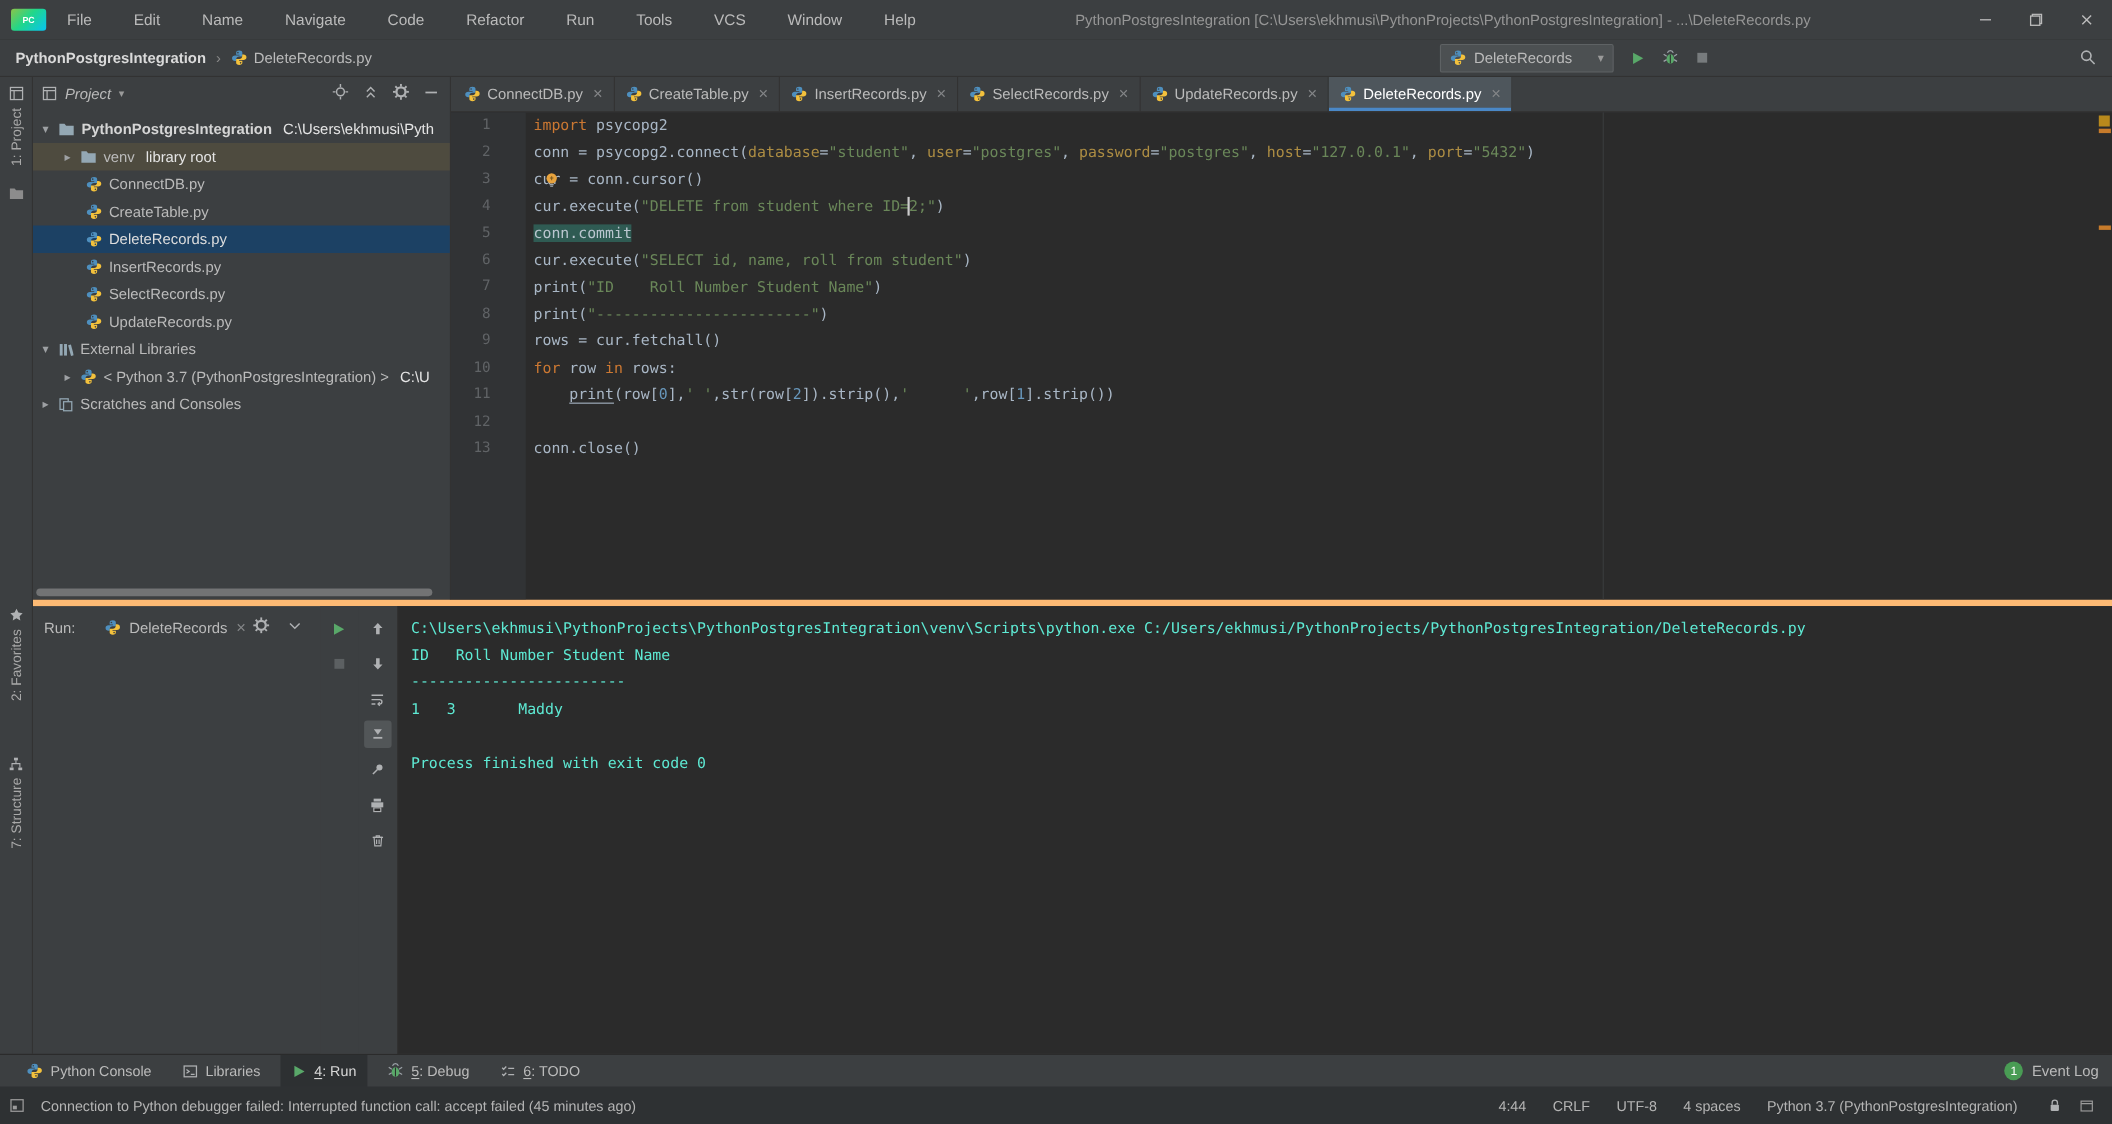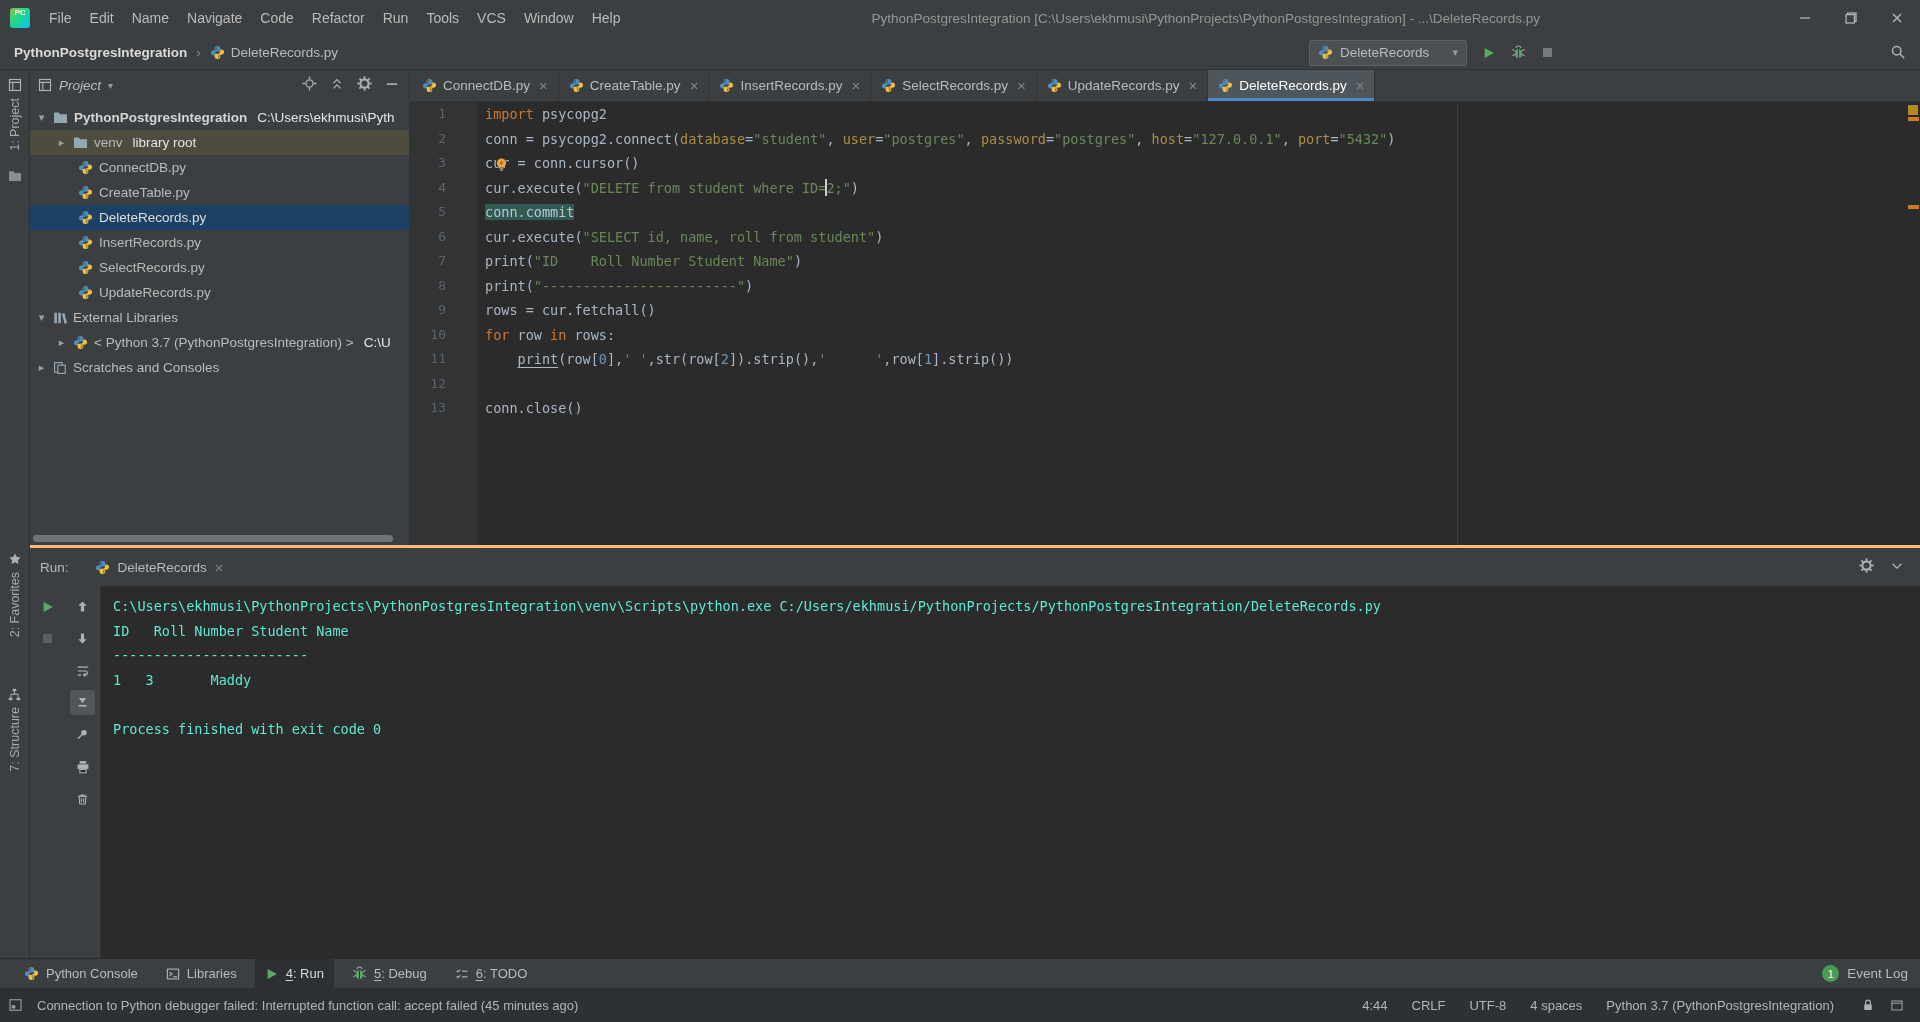--- a/index.html
+++ b/index.html
@@ -2,22 +2,22 @@
 <html><head>
 <meta charset="utf-8">
 <style>
 *{margin:0;padding:0;box-sizing:border-box;}
 html,body{width:1920px;height:1022px;overflow:hidden;}
 body{background:#2B2B2B;font-family:"Liberation Sans","DejaVu Sans",sans-serif;font-size:13.5px;color:#BBBBBB;cursor:default;}
 .icon{display:inline-flex;align-items:center;justify-content:center;line-height:0;flex:none;}
 
 
 .titlebar{height:36px;background:#3C3F41;display:flex;align-items:center;padding-left:10px;}
-.logo{width:20px;height:20px;border-radius:3px;background:linear-gradient(135deg,#8BC34A 0%,#21D789 45%,#07C3F2 100%);display:flex;align-items:flex-start;justify-content:center;font-size:8px;font-weight:bold;color:#fff;margin-right:10px;flex:none;}
-.menubar{display:flex;height:36px;align-items:center;flex:none;}
+.logo{width:32px;height:20px;border-radius:3px;background:linear-gradient(135deg,#8BC34A 0%,#21D789 45%,#07C3F2 100%);display:flex;align-items:center;justify-content:center;font-size:8px;font-weight:bold;color:#fff;margin-right:10px;flex:none;}
+.menubar{display:flex;height:36px;align-items:center;flex:none;gap:20px;}
 .menu-item{padding:0 9px;font-size:14px;color:#BBBBBB;}
 .win-title{flex:1;text-align:center;color:#969696;font-size:13.5px;white-space:nowrap;overflow:hidden;padding:0 20px;}
 .win-controls{display:flex;height:36px;flex:none;}
 .win-btn{width:46px;height:36px;display:flex;align-items:center;justify-content:center;}
 
 
 .navbar{height:34px;background:#3C3F41;border-bottom:1px solid #323232;display:flex;align-items:center;padding:0 14px;position:relative;flex:none;}
 .crumb-root{font-weight:bold;color:#DADADA;}
 .crumb-sep{margin:0 9px;color:#8A8A8A;}
 .crumb-file{margin-left:6px;color:#BBBBBB;}
@@ -69,21 +69,21 @@
 .tk-kwarg{color:#AD8D43;}
 .tk-num{color:#6897BB;}
 .tk-u{color:#A9B7C6;text-decoration:underline;text-underline-offset:3px;}
 .tk-hl{color:#BAC6CF;background:#2F5B53;}
 .caret{display:inline-block;width:2px;height:17px;background:#CCCCCC;vertical-align:text-bottom;margin:0 -1px;}
 .bulb{position:absolute;left:84px;top:4px;z-index:2;}
 .an-corner{position:absolute;top:3px;right:2px;width:10px;height:10px;background:#B8891C;}
 .scroll-mark{position:absolute;right:1px;width:11px;height:4px;background:#C77B2B;}
 
 
-.runpanel{height:413px;display:flex;flex-direction:column;border-top:3px solid #fdba74;background:#3C3F41;flex:none;}
+.runpanel{height:413px;display:flex;flex-direction:row;border-top:6px solid #fdba74;background:#3C3F41;flex:none;}
 .run-header{height:38px;display:flex;align-items:center;padding:0 16px 0 10px;flex:none;}
 .run-label{color:#BBBBBB;}
 .run-tab{display:flex;align-items:center;gap:8px;margin-left:20px;padding:0 6px;height:38px;}
 .run-tab-close{color:#848688;font-size:15px;}
 .run-header-icons{margin-left:auto;display:flex;gap:16px;align-items:center;}
 .run-body{flex:1;display:flex;min-height:0;}
 .toolcol{width:35px;flex:none;display:flex;flex-direction:column;align-items:center;padding-top:8px;gap:7px;background:#3C3F41;}
 .tool-btn{width:25px;height:25px;display:flex;align-items:center;justify-content:center;border-radius:3px;}
 .tool-btn.active{background:#525658;}
 .tool-btn.disabled{opacity:.55;}

